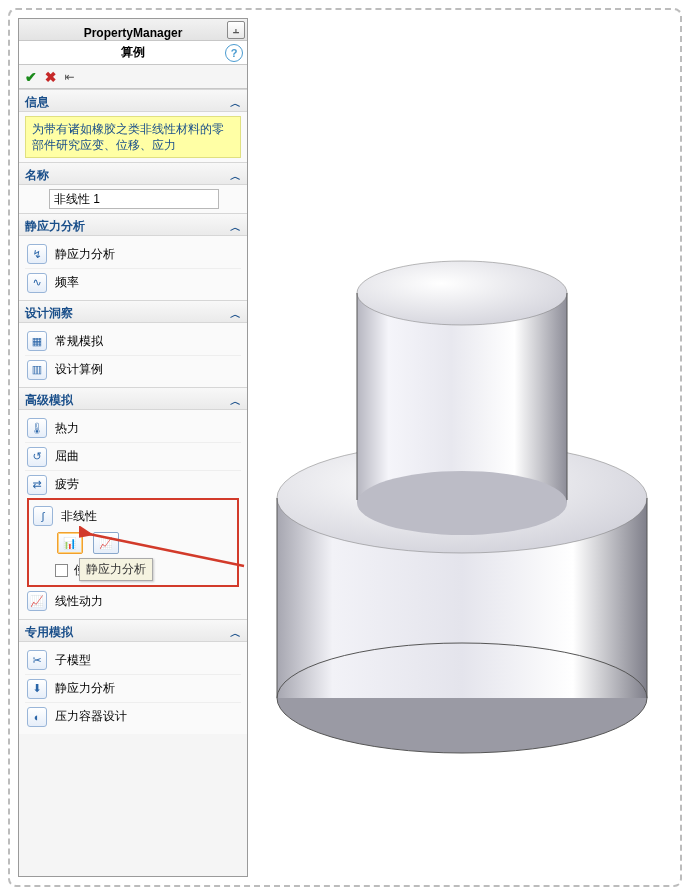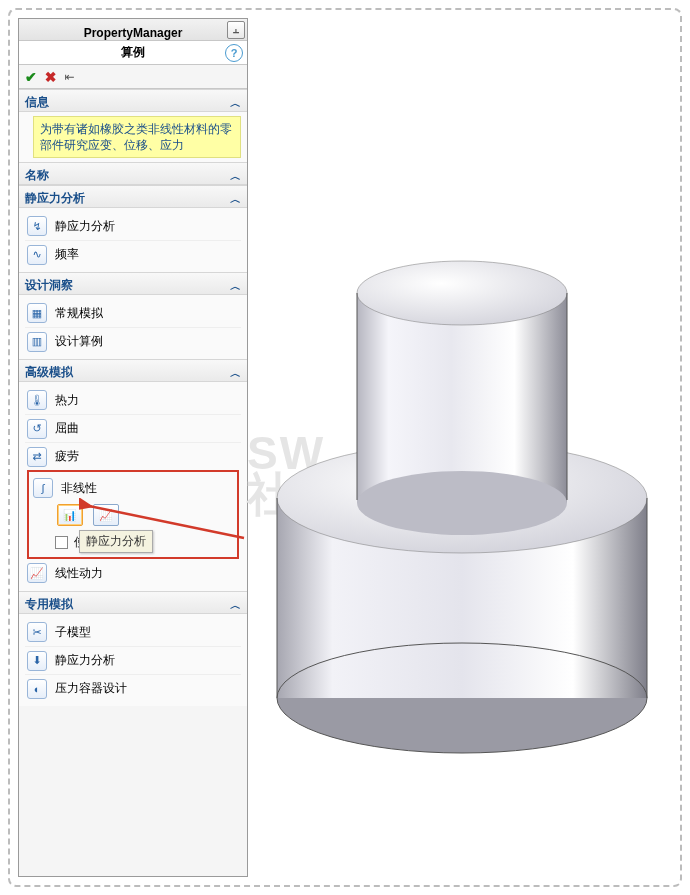--- a/index.html
+++ b/index.html
@@ -89,21 +89,20 @@
     border-bottom:1px solid #d6d6d6;
   }
   .chev { color:#1a4f8a; font-size:11px; }
   .sec-body { padding:4px 6px; background:#fafafa; }
   .info-box {
     background:#ffffa5;
     border:1px solid #e0e080;
     padding:4px 6px;
     color:#1a4f8a;
     line-height:1.35;
-    margin-left:8px;
   }
   .name-input {
     width:170px; height:20px; border:1px solid #b8b8b8;
     padding:0 4px; font-size:12px; margin-left:24px;
   }
   .item {
     display:flex;align-items:center;gap:8px;
     height:28px;padding:0 2px;
   }
   .item + .item { border-top:1px solid #eee; }
@@ -188,20 +187,23 @@
       </div>
       <div class="sec-body">
         <div class="info-box">为带有诸如橡胶之类非线性材料的零部件研究应变、位移、应力</div>
       </div>
     </div>
 
     <div class="section">
       <div class="sec-hdr">
         <span>名称</span>
         <span class="chev">︿</span>
+      </div>
+      <div class="sec-body">
+        <input class="name-input" value="非线性 1" style="">
       </div>
     </div>
 
     <div class="section">
       <div class="sec-hdr">
         <span>静应力分析</span>
         <span class="chev">︿</span>
       </div>
       <div class="sec-body">
         <div class="item">
@@ -303,21 +305,20 @@
         <div class="item">
           <span class="it-icon">◐</span>
           <span>压力容器设计</span>
         </div>
       </div>
     </div>
 
   </div>
 
   <div class="viewport">
-    <div class="watermark">SW<br>社</div>
     <svg width="420" height="860" style="position:relative;z-index:1;">
       <defs>
         <linearGradient id="cyl1" x1="0" y1="0" x2="1" y2="0">
           <stop offset="0" stop-color="#b6b6c0"></stop>
           <stop offset="0.15" stop-color="#f5f5fa"></stop>
           <stop offset="0.45" stop-color="#e8e8ef"></stop>
           <stop offset="0.75" stop-color="#ffffff"></stop>
           <stop offset="1" stop-color="#8d8d98"></stop>
         </linearGradient>
         <radialGradient id="top1" cx="0.4" cy="0.35" r="0.7">

